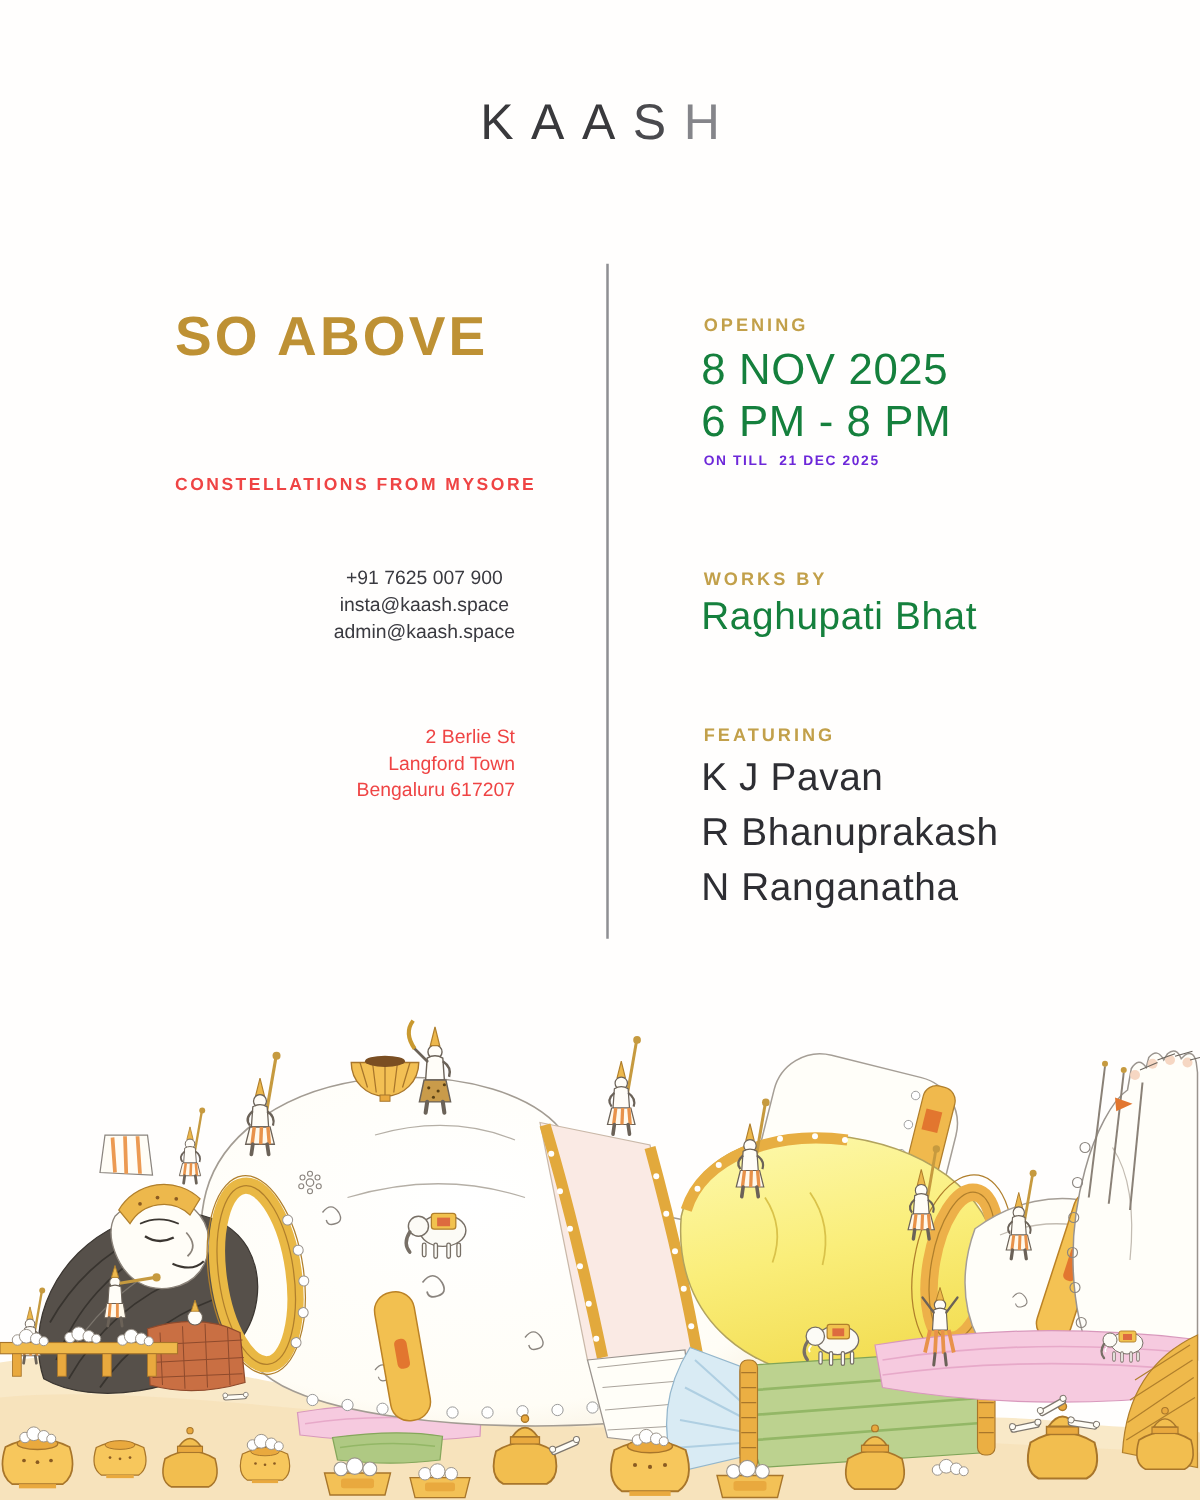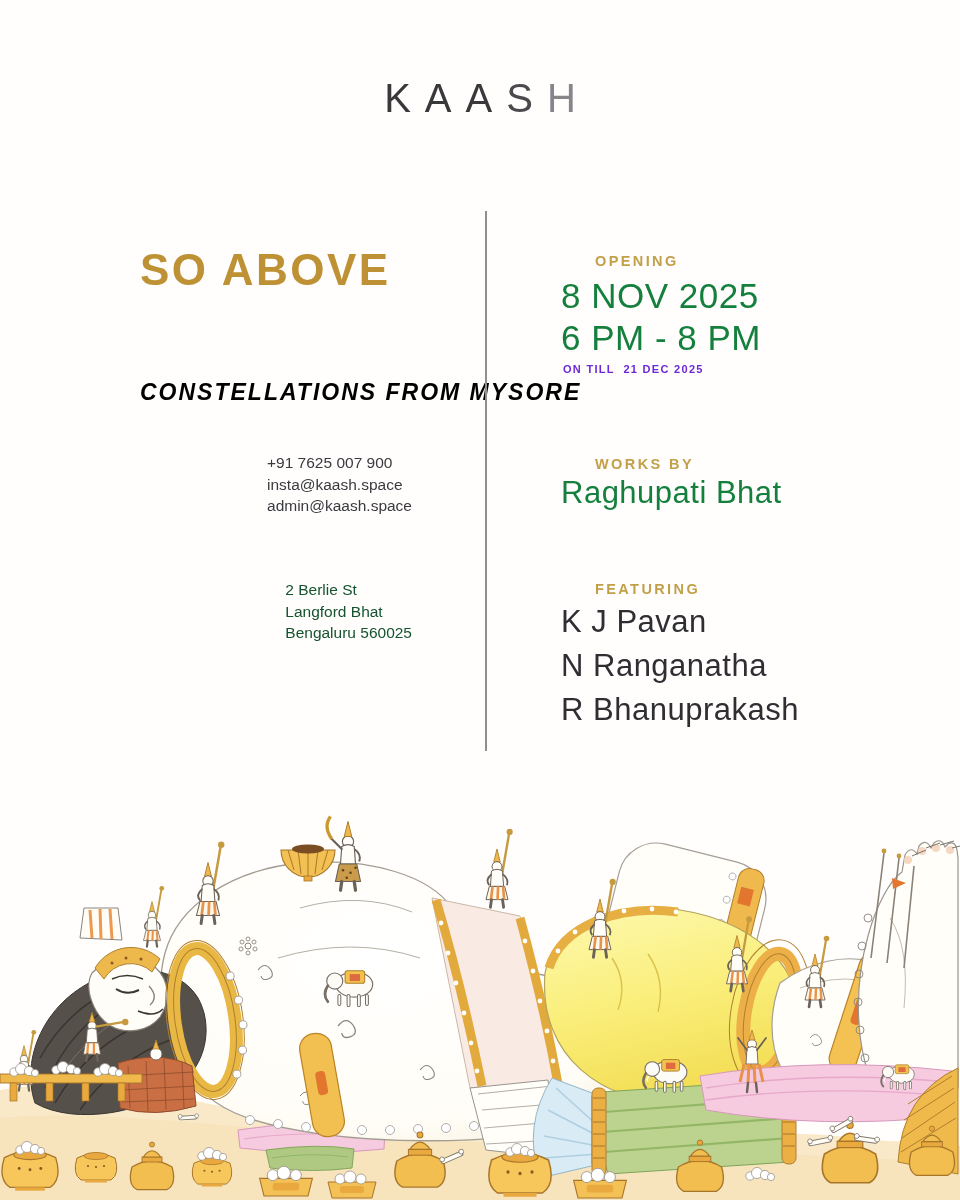--- a/index.html
+++ b/index.html
@@ -17,43 +17,42 @@
   .logo .lg-mid{color:#4a4a4e;}
   .logo .lg-light{color:#85858a;}
   
   .title-block{
     position:absolute; left:140px; top:236px;
     font-size:44px; font-weight:700; letter-spacing:2.5px;
     line-height:67px; color:#be9134;
   }
   .subtitle{
     position:absolute; left:140px; top:379px;
-    font-size:23px; font-weight:600; letter-spacing:2px; color:#000000;font-style:italic;
+    font-size:14px; font-weight:600; letter-spacing:2px; color:#ef4444;
   }
   .contact-block{
-    position:absolute; right:548px; top:452px; text-align:left;
+    position:absolute; right:548px; top:452px; text-align:center;
     font-size:15.5px; font-weight:500; line-height:21.5px; color:#3a3a40;
     white-space:nowrap;
   }
   .address-block{
-    position:absolute; right:548px; top:579px; text-align:left;
-    font-size:15.5px; font-weight:500; line-height:21.5px; color:#14532d;
+    position:absolute; right:548px; top:579px; text-align:right;
+    font-size:15.5px; font-weight:500; line-height:21.5px; color:#ef4444;
     white-space:nowrap;
   }
   
   .divider{
     position:absolute; left:485px; top:211px; width:2px; height:540px;
     background:#8f8f92;
   }
   
   .gold-label{
     position:absolute; left:563px;
     font-size:14.5px; font-weight:700; letter-spacing:2.4px; color:#c2a04a;
     white-space:nowrap;
-    margin-left:32px;
   }
   .lbl-opening{top:253px;}
   .lbl-works{top:456px;}
   .lbl-featuring{top:581px;}
   .big-line{
     position:absolute; left:561px;
     font-size:35px; font-weight:500; letter-spacing:0.5px; color:#15803d;
     white-space:nowrap;
   }
   .date-line1{top:276px;}
@@ -85,39 +84,39 @@
   <div class="subtitle">CONSTELLATIONS FROM MYSORE</div>
 
   <div class="contact-block">
     <div>+91 7625 007 900</div>
     <div>insta@kaash.space</div>
     <div>admin@kaash.space</div>
   </div>
 
   <div class="address-block">
     <div>2 Berlie St</div>
-    <div>Langford Bhat</div>
-    <div>Bengaluru 560025</div>
+    <div>Langford Town</div>
+    <div>Bengaluru 617207</div>
   </div>
 
   <div class="divider"></div>
 
   <div class="gold-label lbl-opening">OPENING</div>
   <div class="big-line date-line1">8 NOV 2025</div>
   <div class="big-line date-line2">6 PM - 8 PM</div>
   <div class="on-till">ON TILL  21 DEC 2025</div>
 
   <div class="gold-label lbl-works">WORKS BY</div>
   <div class="big-line works-name">Raghupati Bhat</div>
 
   <div class="gold-label lbl-featuring">FEATURING</div>
   <div class="feat-list">
     <div>K J Pavan</div>
+    <div>R Bhanuprakash</div>
     <div>N Ranganatha</div>
-    <div>R Bhanuprakash</div>
   </div>
 
   <svg class="artwork" viewBox="0 0 960 442">
     <defs>
       <linearGradient id="thighGrad" x1="0" y1="0" x2="0.3" y2="1">
         <stop offset="0" stop-color="#fdf9b0"></stop>
           <stop offset="0.55" stop-color="#faee7a"></stop>
           <stop offset="1" stop-color="#f3de55"></stop>
       </linearGradient>
       <radialGradient id="bellyGrad" cx="0.45" cy="0.35" r="0.8">

